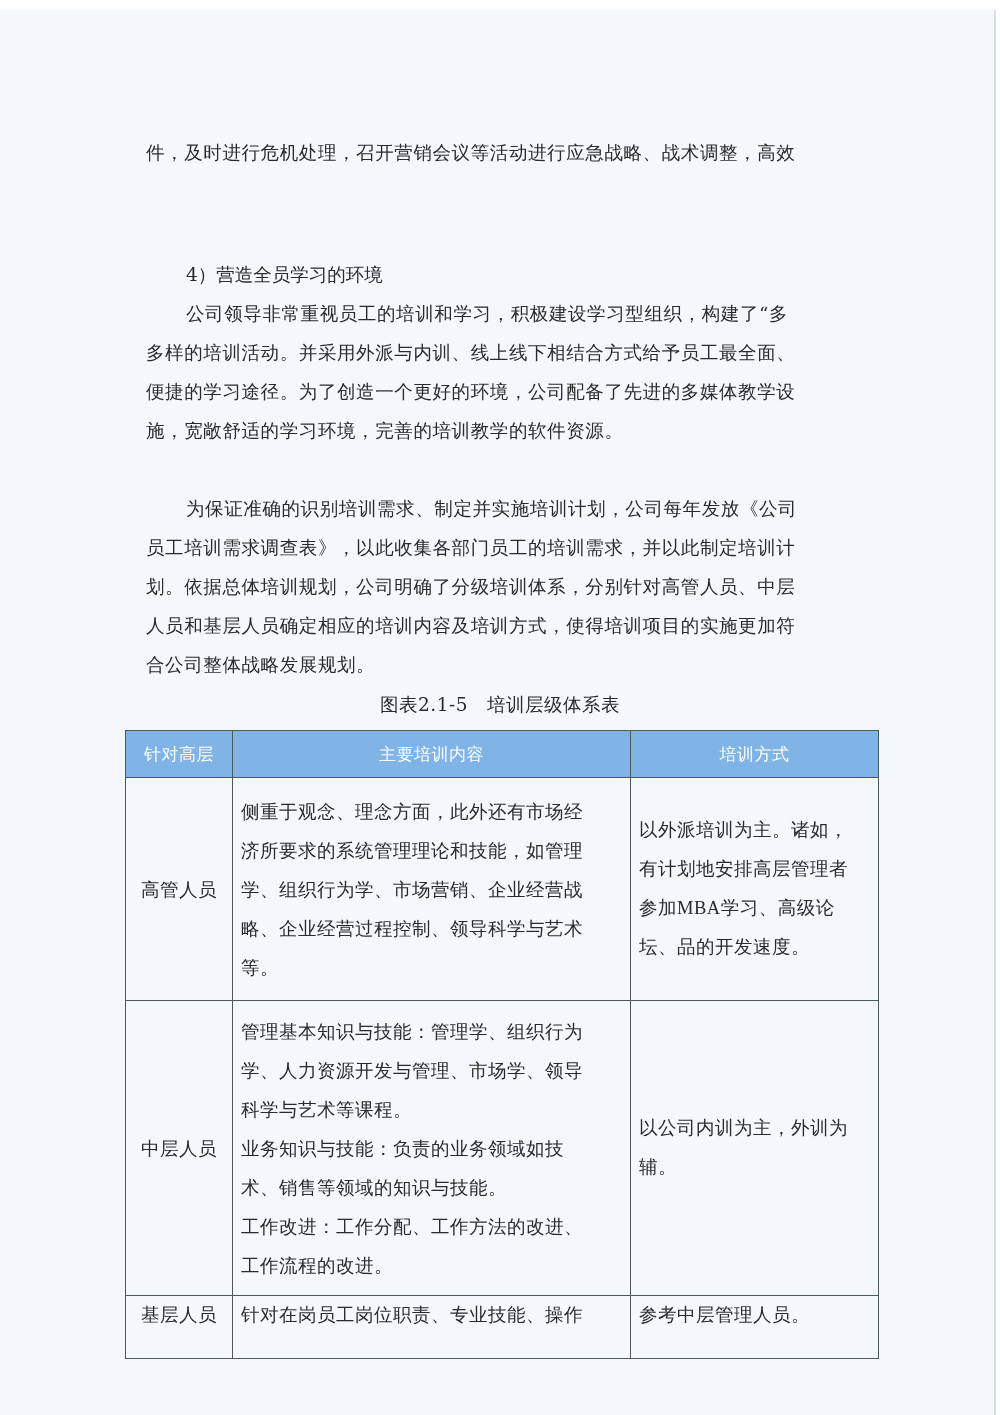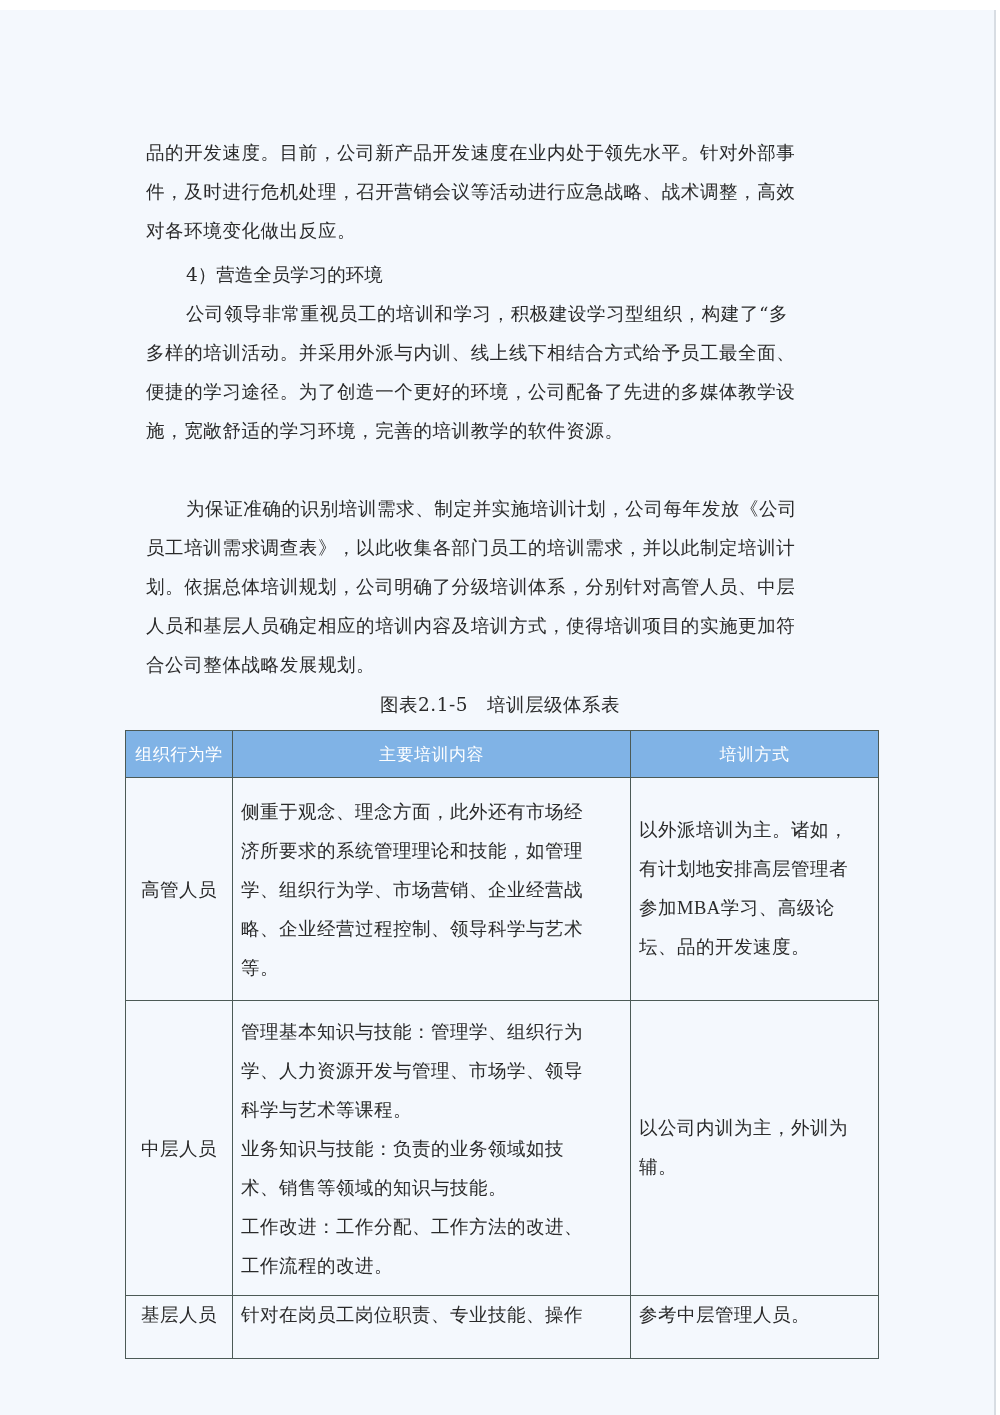--- a/index.html
+++ b/index.html
@@ -51,23 +51,21 @@
     tr.r3 td { height: 46px; vertical-align: top; }
     tr.r3 td.level, tr.r3 td .cl { line-height: 30px; }
     tr.r3 td { padding-top: 4px !important; }
   </style>
 </head>
 <body>
 
 <div class="page">
 
   <div class="para" style="top:123px;">
-    <span class="line">品的开发速度。目前，公司新产品开发速度在业内处于领先水平。针对外部事</span>
     <span class="line">件，及时进行危机处理，召开营销会议等活动进行应急战略、战术调整，高效</span>
-    <span class="line">对各环境变化做出反应。</span>
   </div>
 
   <p class="heading">4）营造全员学习的环境</p>
 
   <div class="para" style="top:284px;">
     <span class="line" style="text-indent:40px;">公司领导非常重视员工的培训和学习，积极建设学习型组织，构建了“多</span>
     <span class="line">多样的培训活动。并采用外派与内训、线上线下相结合方式给予员工最全面、</span>
     <span class="line">便捷的学习途径。为了创造一个更好的环境，公司配备了先进的多媒体教学设</span>
     <span class="line">施，宽敞舒适的学习环境，完善的培训教学的软件资源。</span>
   </div>
@@ -83,21 +81,21 @@
   <p class="caption">图表2.1-5　培训层级体系表</p>
 
   <table class="grid">
     <colgroup>
       <col style="width:107px">
       <col style="width:398px">
       <col style="width:248px">
     </colgroup>
     <thead>
       <tr>
-        <th>组织行为学</th>
+        <th>针对高层</th>
         <th>主要培训内容</th>
         <th>培训方式</th>
       </tr>
     </thead>
     <tbody>
       <tr class="r1">
         <td class="level">高管人员</td>
         <td class="content">
           <span class="cl">侧重于观念、理念方面，此外还有市场经</span>
           <span class="cl">济所要求的系统管理理论和技能，如管理</span>

